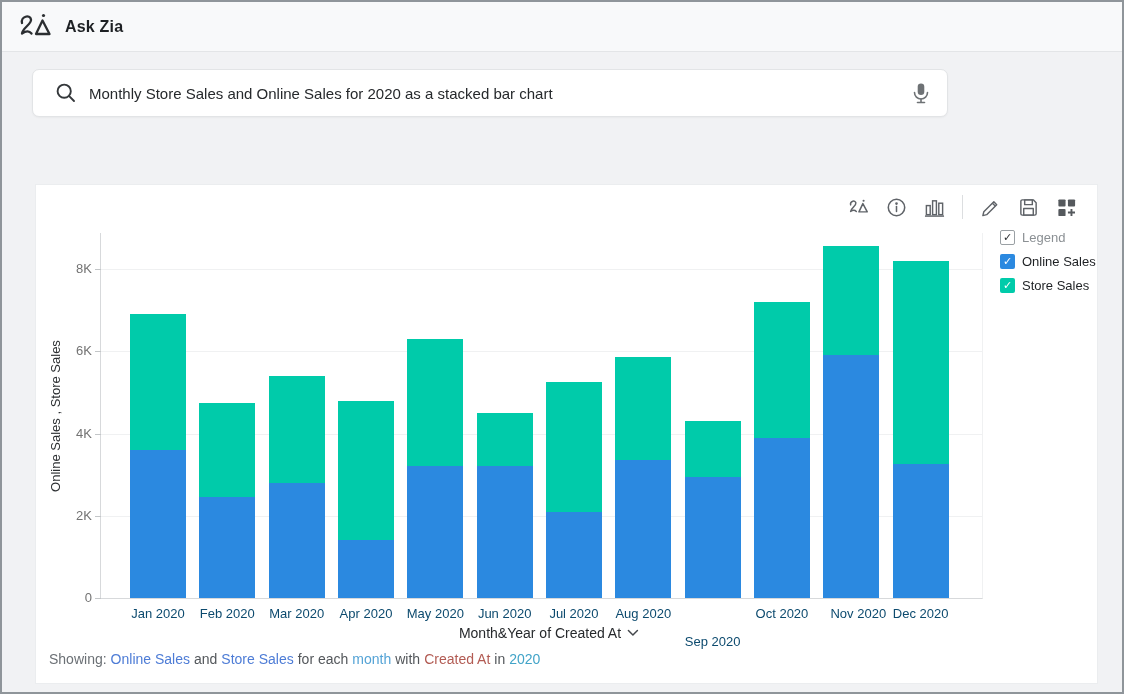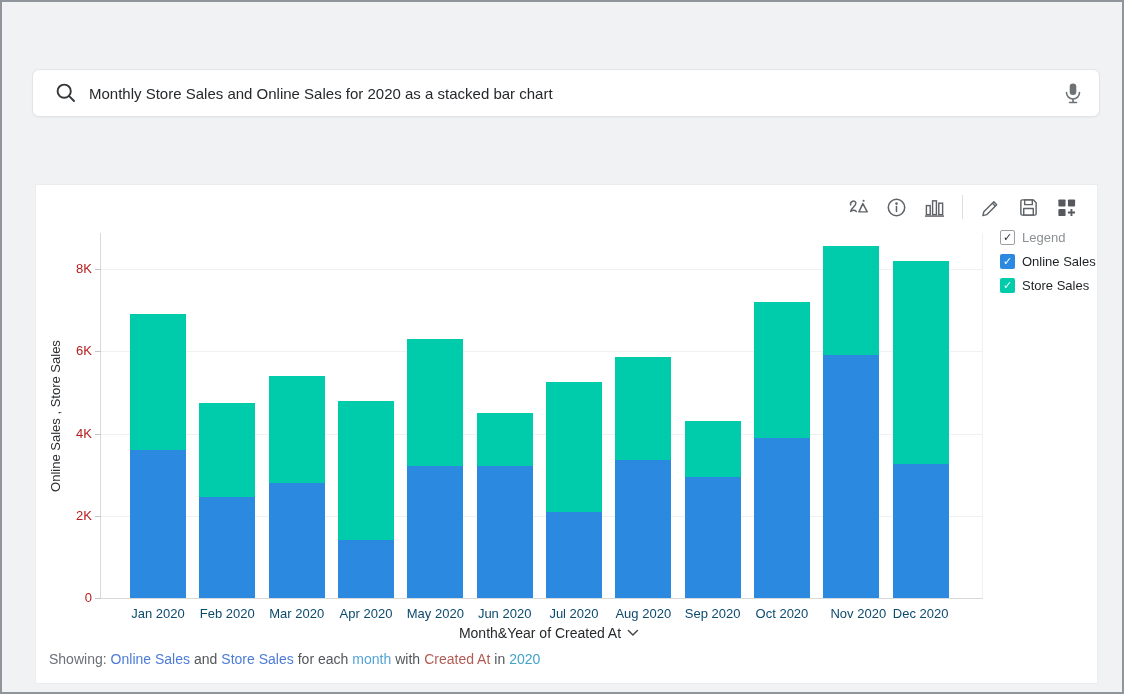--- a/index.html
+++ b/index.html
@@ -12,21 +12,21 @@
   
   .header {
     position: absolute; left:0; top:0; width:100%; height:50px;
     background:#f8f9fa; border-bottom:1px solid #e3e5e7;
     display:flex; align-items:center; padding-left:15px;
   }
   .logo { width:38px; height:32px; flex:0 0 auto; }
   .app-title { font-size:16px; font-weight:700; color:#1e2124; margin-left:10px; letter-spacing:.2px; }
   
   .searchbar {
-    position:absolute; left:30px; top:67px; width:1068px; height:48px;
+    position:absolute; left:30px; top:67px; width:916px; height:48px;
     background:#fff; border:1px solid #e2e4e6; border-radius:7px;
     box-shadow:0 1px 2px rgba(0,0,0,.04);
     display:flex; align-items:center; padding:0 16px;
   }
   .search-icon { width:22px; height:22px; flex:0 0 auto; margin-left:6px; }
   .search-input {
     flex:1; border:none; outline:none; font-family:"Liberation Sans",sans-serif;
     font-size:15px; color:#26292c; margin-left:12px; background:transparent;
   }
   .mic-icon { width:20px; height:22px; flex:0 0 auto; cursor:pointer; }
@@ -54,21 +54,21 @@
   .legend-item-label { font-size:13px; color:#1e2124; }
   
   .plot {
     position:absolute; left:64px; top:48px; width:883px; height:366px;
     border-left:1px solid #d7d9db; border-bottom:1px solid #d7d9db; border-right:1px solid #f0f1f2;
   }
   .gridline { position:absolute; left:0; width:100%; height:1px; background:#f0f1f2; }
   .ytick-dash { position:absolute; left:-6px; width:6px; height:1px; background:#c3c6c8; }
   .ytick-label {
     position:absolute; left:-47px; width:38px; text-align:right;
-    font-size:13px; color:#b91c1c;
+    font-size:13px; color:#737373;
   }
   .bar-seg { position:absolute; cursor:pointer; }
   .xlabel {
     position:absolute; top:373px; width:90px; margin-left:-45px; text-align:center;
     font-size:13px; color:#0c4a6e; white-space:nowrap;
   }
   .xaxis-title {
     position:absolute; top:392px; left:448px; transform:translateX(-50%);
     font-size:14px; color:#26292c; white-space:nowrap; cursor:pointer;
     display:flex; align-items:center; gap:6px;
@@ -82,20 +82,28 @@
   
   .showing { position:absolute; left:13px; bottom:16px; font-size:14px; }
   .showing .lead { color:#6b7075; margin-right:4px;margin-top:40px; }
   .showing span.seg { margin-right:4px; }
 </style>
 </head>
 <body>
 
 <div id="screen">
 
+  <div class="header">
+    <svg class="logo" viewBox="0 0 38 32" fill="none" stroke="#2b2e31" stroke-width="2.3" stroke-linecap="round" stroke-linejoin="round">
+      <path d="M5 12 C3.5 5.5 13 3 14 8.5 C14.8 13 6 16.5 5 22.5 C9.5 19.5 12.5 20 14.5 22.5"></path>
+      <path d="M19 23 L25.5 9.5 L32.5 23 Z"></path>
+      <circle cx="26.5" cy="4.5" r="1.6" fill="#2b2e31" stroke="none"></circle>
+    </svg>
+    <div class="app-title">Ask Zia</div>
+  </div>
 
   <div class="searchbar">
     <svg class="search-icon" viewBox="0 0 22 22" fill="none" stroke="#34383b" stroke-width="1.9" stroke-linecap="round">
       <circle cx="9.2" cy="9.2" r="6.6"></circle>
       <line x1="14.2" y1="14.2" x2="19" y2="19"></line>
     </svg>
     <input class="search-input" type="text" value="Monthly Store Sales and Online Sales for 2020 as a stacked bar chart" style="">
     <svg class="mic-icon" viewBox="0 0 20 22" fill="none" stroke="#6e7275" stroke-width="1.6" stroke-linecap="round">
       <rect x="6.7" y="1.5" width="6.6" height="11.5" rx="3.3" fill="#6e7275" stroke="none"></rect>
       <path d="M3.5 10.5 a6.5 6.5 0 0 0 13 0"></path>
@@ -200,21 +208,21 @@
         <div class="bar-seg" style="left: 375.65px; width: 56px; bottom: 131.596px; height: 53.4607px; background: rgb(0, 203, 170);"></div>
         <div class="xlabel" style="left: 403.65px;">Jun 2020</div>
         <div class="bar-seg" style="left: 444.98px; width: 56px; bottom: 0px; height: 86.3596px; background: rgb(43, 137, 224);"></div>
         <div class="bar-seg" style="left: 444.98px; width: 56px; bottom: 86.3596px; height: 129.539px; background: rgb(0, 203, 170);"></div>
         <div class="xlabel" style="left: 472.98px;">Jul 2020</div>
         <div class="bar-seg" style="left: 514.31px; width: 56px; bottom: 0px; height: 137.764px; background: rgb(43, 137, 224);"></div>
         <div class="bar-seg" style="left: 514.31px; width: 56px; bottom: 137.764px; height: 102.809px; background: rgb(0, 203, 170);"></div>
         <div class="xlabel" style="left: 542.31px;">Aug 2020</div>
         <div class="bar-seg" style="left: 583.64px; width: 56px; bottom: 0px; height: 121.315px; background: rgb(43, 137, 224);"></div>
         <div class="bar-seg" style="left: 583.64px; width: 56px; bottom: 121.315px; height: 55.5169px; background: rgb(0, 203, 170);"></div>
-        <div class="xlabel" style="left: 611.64px;">Sep 2020</div>
+        <div class="xlabel" style="left: 611.64px; margin-top: 28px;">Sep 2020</div>
         <div class="bar-seg" style="left: 652.97px; width: 56px; bottom: 0px; height: 160.382px; background: rgb(43, 137, 224);"></div>
         <div class="bar-seg" style="left: 652.97px; width: 56px; bottom: 160.382px; height: 135.708px; background: rgb(0, 203, 170);"></div>
         <div class="xlabel" style="left: 680.97px;">Oct 2020</div>
         <div class="bar-seg" style="left: 722.3px; width: 56px; bottom: 0px; height: 242.629px; background: rgb(43, 137, 224);"></div>
         <div class="bar-seg" style="left: 722.3px; width: 56px; bottom: 242.629px; height: 108.978px; background: rgb(0, 203, 170);"></div>
         <div class="xlabel" style="left: 750.3px; padding-left: 14px;">Nov 2020</div>
         <div class="bar-seg" style="left: 791.63px; width: 56px; bottom: 0px; height: 133.652px; background: rgb(43, 137, 224);"></div>
         <div class="bar-seg" style="left: 791.63px; width: 56px; bottom: 133.652px; height: 203.562px; background: rgb(0, 203, 170);"></div>
         <div class="xlabel" style="left: 819.63px;">Dec 2020</div>
       </div>

